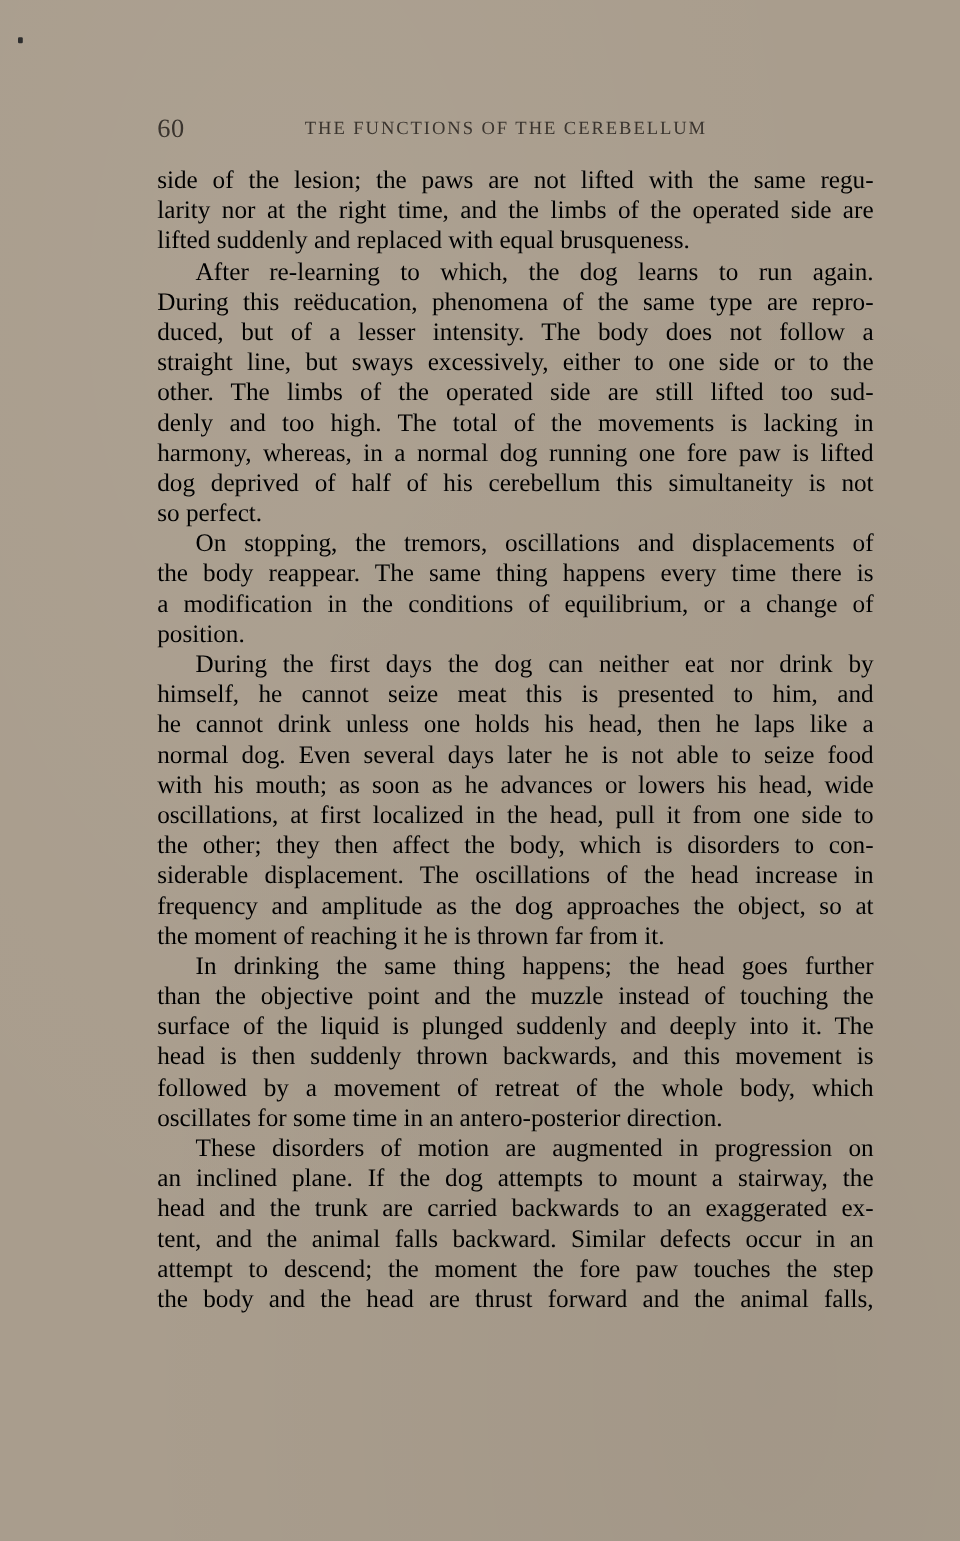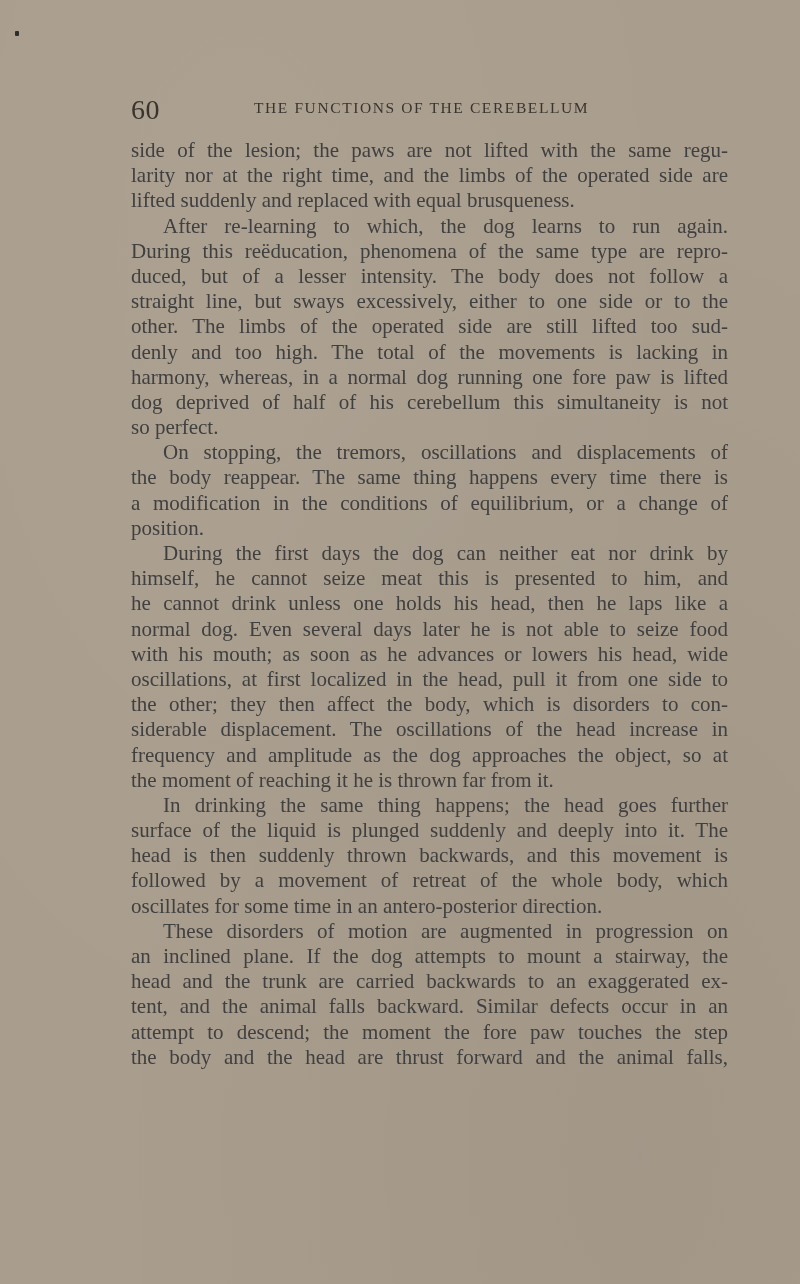--- a/index.html
+++ b/index.html
@@ -27,21 +27,21 @@
     position: absolute;
     top: 94px;
     left: 131px;
     width: 600px;
     height: 24px;
   }
   .page-number {
     position: absolute;
     left: 0;
     top: 0;
-    font-size: 28px;
+    font-size: 22px;
     letter-spacing: 0.5px;
     color: #3a342e;
   }
   .running-title {
     position: absolute;
     left: 123px;
     top: 5px;
     font-size: 15.5px;
     letter-spacing: 1.6px;
     color: #3a342e;
@@ -55,21 +55,21 @@
     width: 597px;
   }
   .line {
     display: block;
     height: 25.2px;
     line-height: 25.2px;
     font-size: 21px;
     white-space: nowrap;
     text-align: justify;
     text-align-last: justify;
-    color: #404040;
+    color: #000000;
   }
   .line.last {
     text-align-last: left;
   }
   .line.indent {
     padding-left: 32px;
   }
   .speck {
     position: absolute;
     width: 4px; height: 5px;
@@ -118,20 +118,21 @@
         <span class="line">normal dog.  Even several days later he is not able to seize food</span>
         <span class="line">with his mouth; as soon as he advances or lowers his head, wide</span>
         <span class="line">oscillations, at first localized in the head, pull it from one side to</span>
         <span class="line">the other; they then affect the body, which is disorders to con-</span>
         <span class="line">siderable displacement.  The oscillations of the head increase in</span>
         <span class="line">frequency and amplitude as the dog approaches the object, so at</span>
         <span class="line last">the moment of reaching it he is thrown far from it.</span>
       </div>
       <div>
         <span class="line indent">In drinking the same thing happens; the head goes further</span>
+        <span class="line">than the objective point and the muzzle instead of touching the</span>
         <span class="line">surface of the liquid is plunged suddenly and deeply into it.  The</span>
         <span class="line">head is then suddenly thrown backwards, and this movement is</span>
         <span class="line">followed by a movement of retreat of the whole body, which</span>
         <span class="line last">oscillates for some time in an antero-posterior direction.</span>
       </div>
       <div>
         <span class="line indent">These disorders of motion are augmented in progression on</span>
         <span class="line">an inclined plane.  If the dog attempts to mount a stairway, the</span>
         <span class="line">head and the trunk are carried backwards to an exaggerated ex-</span>
         <span class="line">tent, and the animal falls backward.  Similar defects occur in an</span>

